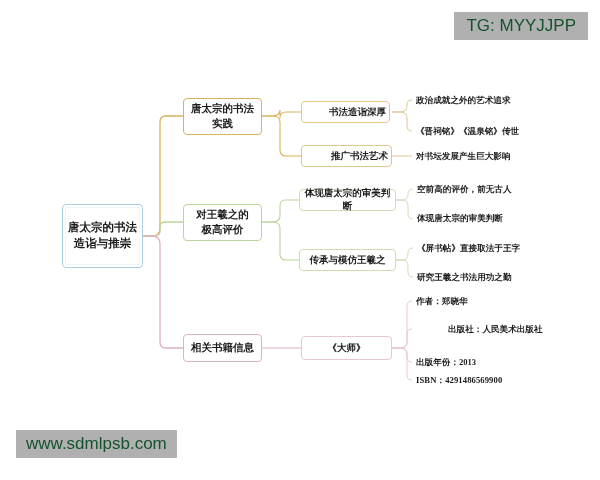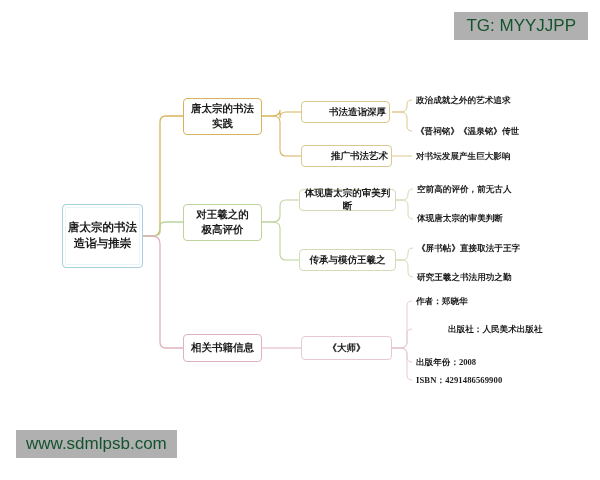--- a/index.html
+++ b/index.html
@@ -136,19 +136,19 @@
   <div class="leaf" style="left:417px; top:273px;">研究王羲之书法用功之勤</div>
 
   <div class="node c3" style="left:301px; top:336px; width:91px; height:24px;">
     <span>《大师》</span>
   </div>
   <div class="node b3" style="left:183px; top:334px; width:79px; height:28px;">
     <span>相关书籍信息</span>
   </div>
   <div class="leaf" style="left:416px; top:297px;">作者：郑晓华</div>
   <div class="leaf" style="left:416px; top:325px;margin-left:32px;">出版社：人民美术出版社</div>
-  <div class="leaf" style="left:416px; top:358px;">出版年份：2008</div>
+  <div class="leaf" style="left:416px; top:358px;">出版年份：2013</div>
   <div class="leaf isbn" style="left:416px; top:376px;">ISBN：4291486569900</div>
 
   <div class="watermark" id="wm-top">TG: MYYJJPP</div>
   <div class="watermark" id="wm-bottom">www.sdmlpsb.com</div>
 
 </div>
 
 </body></html>

